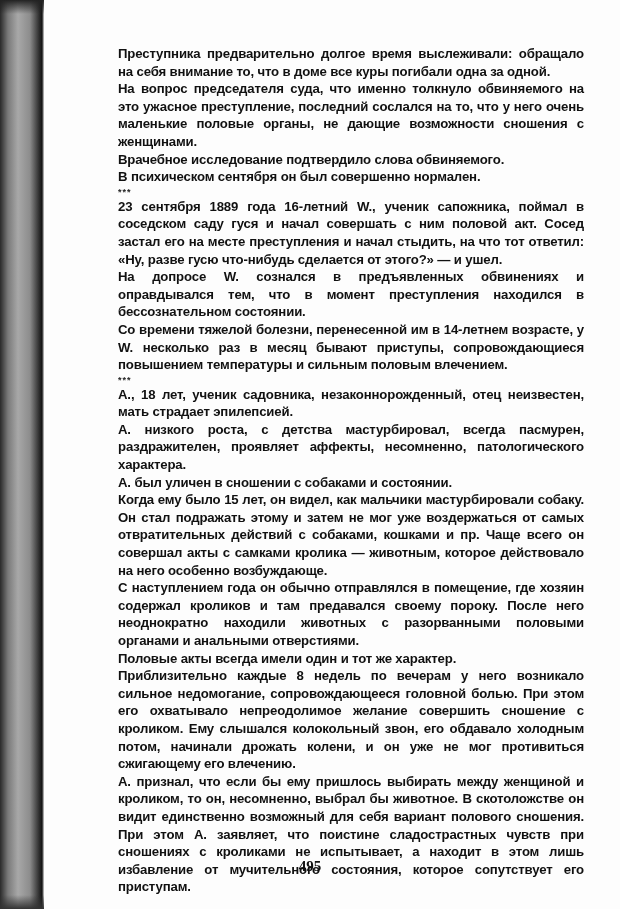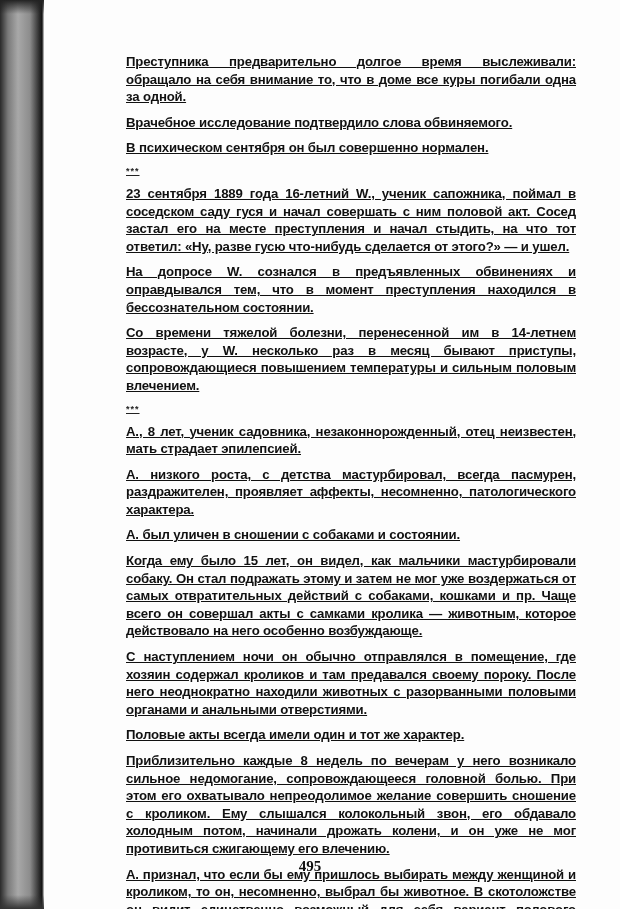--- a/index.html
+++ b/index.html
@@ -23,21 +23,21 @@
       position: absolute; left: 44px; top: 0; right: 0; bottom: 0;
       background: #fdfdfd;
     }
     .text-block {
       position: absolute; left: 118px; top: 45px; width: 466px;
       font-family: "Liberation Sans", sans-serif;
       font-size: 13.2px; line-height: 17.6px; color: #111;
       font-weight: bold; letter-spacing: -0.15px;
     }
     .text-block p {
-      margin: 8px; text-align: justify; text-align-last: left; text-decoration: underline;
+      margin: 0; text-align: justify; text-align-last: left;
     }
     .sep {
       text-align: center; font-size: 9px; line-height: 12px; letter-spacing: 1px;
       margin: 0; color: #222;
     }
     .page-number {
       position: absolute; left: 0; width: 620px; top: 858px;
       text-align: center;
       font-family: "Liberation Serif", serif; font-weight: bold;
       font-size: 15px; color: #111;
@@ -47,36 +47,37 @@
 <body>
 
 <div class="spine"></div>
 <div class="spine-top"></div>
 <div class="spine-bottom"></div>
 <div class="page"></div>
 
 <div class="text-block">
   <section>
     <p>Преступника предварительно долгое время выслеживали: обращало на себя внимание то, что в доме все куры погибали одна за одной.</p>
+    <p>На вопрос председателя суда, что именно толкнуло обвиняемого на это ужасное преступление, последний сослался на то, что у него очень маленькие половые органы, не дающие возможности сношения с женщинами.</p>
     <p>Врачебное исследование подтвердило слова обвиняемого.</p>
     <p>В психическом сентября он был совершенно нормален.</p>
   </section>
   <p class="sep">***</p>
   <section>
     <p>23 сентября 1889 года 16-летний W., ученик сапожника, поймал в соседском саду гуся и начал совершать с ним половой акт. Сосед застал его на месте преступления и начал стыдить, на что тот ответил: «Ну, разве гусю что-нибудь сделается от этого?» — и ушел.</p>
     <p>На допросе W. сознался в предъявленных обвинениях и оправдывался тем, что в момент преступления находился в бессознательном состоянии.</p>
     <p>Со времени тяжелой болезни, перенесенной им в 14-летнем возрасте, у W. несколько раз в месяц бывают приступы, сопровождающиеся повышением температуры и сильным половым влечением.</p>
   </section>
   <p class="sep">***</p>
   <section>
-    <p>А., 8 лет, ученик садовника, незаконнорожденный, отец неизвестен, мать страдает эпилепсией.</p>
+    <p>А., 18 лет, ученик садовника, незаконнорожденный, отец неизвестен, мать страдает эпилепсией.</p>
     <p>А. низкого роста, с детства мастурбировал, всегда пасмурен, раздражителен, проявляет аффекты, несомненно, патологического характера.</p>
     <p>А. был уличен в сношении с собаками и состоянии.</p>
     <p>Когда ему было 15 лет, он видел, как мальчики мастурбировали собаку. Он стал подражать этому и затем не мог уже воздержаться от самых отвратительных действий с собаками, кошками и пр. Чаще всего он совершал акты с самками кролика — животным, которое действовало на него особенно возбуждающе.</p>
-    <p>С наступлением ночи он обычно отправлялся в помещение, где хозяин содержал кроликов и там предавался своему пороку. После него неоднократно находили животных с разорванными половыми органами и анальными отверстиями.</p>
+    <p>С наступлением года он обычно отправлялся в помещение, где хозяин содержал кроликов и там предавался своему пороку. После него неоднократно находили животных с разорванными половыми органами и анальными отверстиями.</p>
     <p>Половые акты всегда имели один и тот же характер.</p>
     <p>Приблизительно каждые 8 недель по вечерам у него возникало сильное недомогание, сопровождающееся головной болью. При этом его охватывало непреодолимое желание совершить сношение с кроликом. Ему слышался колокольный звон, его обдавало холодным потом, начинали дрожать колени, и он уже не мог противиться сжигающему его влечению.</p>
     <p>А. признал, что если бы ему пришлось выбирать между женщиной и кроликом, то он, несомненно, выбрал бы животное. В скотоложстве он видит единственно возможный для себя вариант полового сношения. При этом А. заявляет, что поистине сладострастных чувств при сношениях с кроликами не испытывает, а находит в этом лишь избавление от мучительного состояния, которое сопутствует его приступам.</p>
 
   </section>
 </div>
 
 <div class="page-number">495</div>
 
 </body></html>

